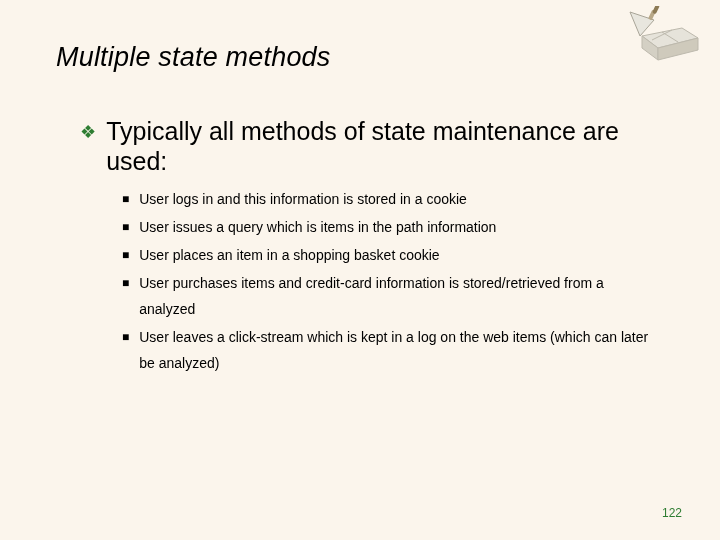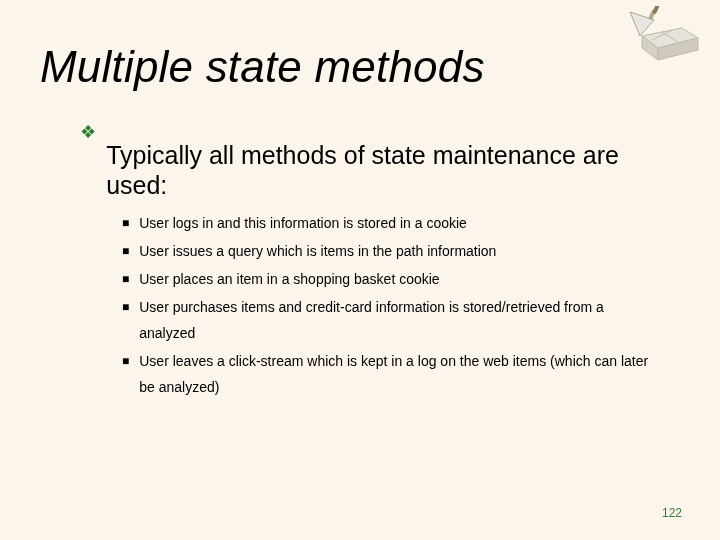--- a/index.html
+++ b/index.html
@@ -14,24 +14,24 @@
     position: relative;
   }
   .slide {
     width: 720px;
     height: 540px;
     position: relative;
     box-sizing: border-box;
   }
   .title {
     font-style: italic;
-    font-size: 44px;
+    font-size: 27px;
     font-weight: 400;
     position: absolute;
-    left: 40px;
+    left: 56px;
     top: 42px;
     letter-spacing: 0.2px;
   }
   .body {
     position: absolute;
     left: 80px;
     top: 116px;
     right: 60px;
   }
   .bullet-row {
@@ -43,21 +43,20 @@
     color: #2e7d32;
     font-size: 18px;
     line-height: 28px;
     margin-right: 10px;
     flex: 0 0 auto;
     transform: translateY(2px);
   }
   .main-text {
     font-size: 25px;
     line-height: 30px;
-    margin-top: 24px;
   }
   .sublist {
     margin-top: 6px;
     margin-left: 42px;
     margin-right: 4px;
   }
   .sub-row {
     display: flex;
     align-items: flex-start;
     margin-bottom: 2px;

